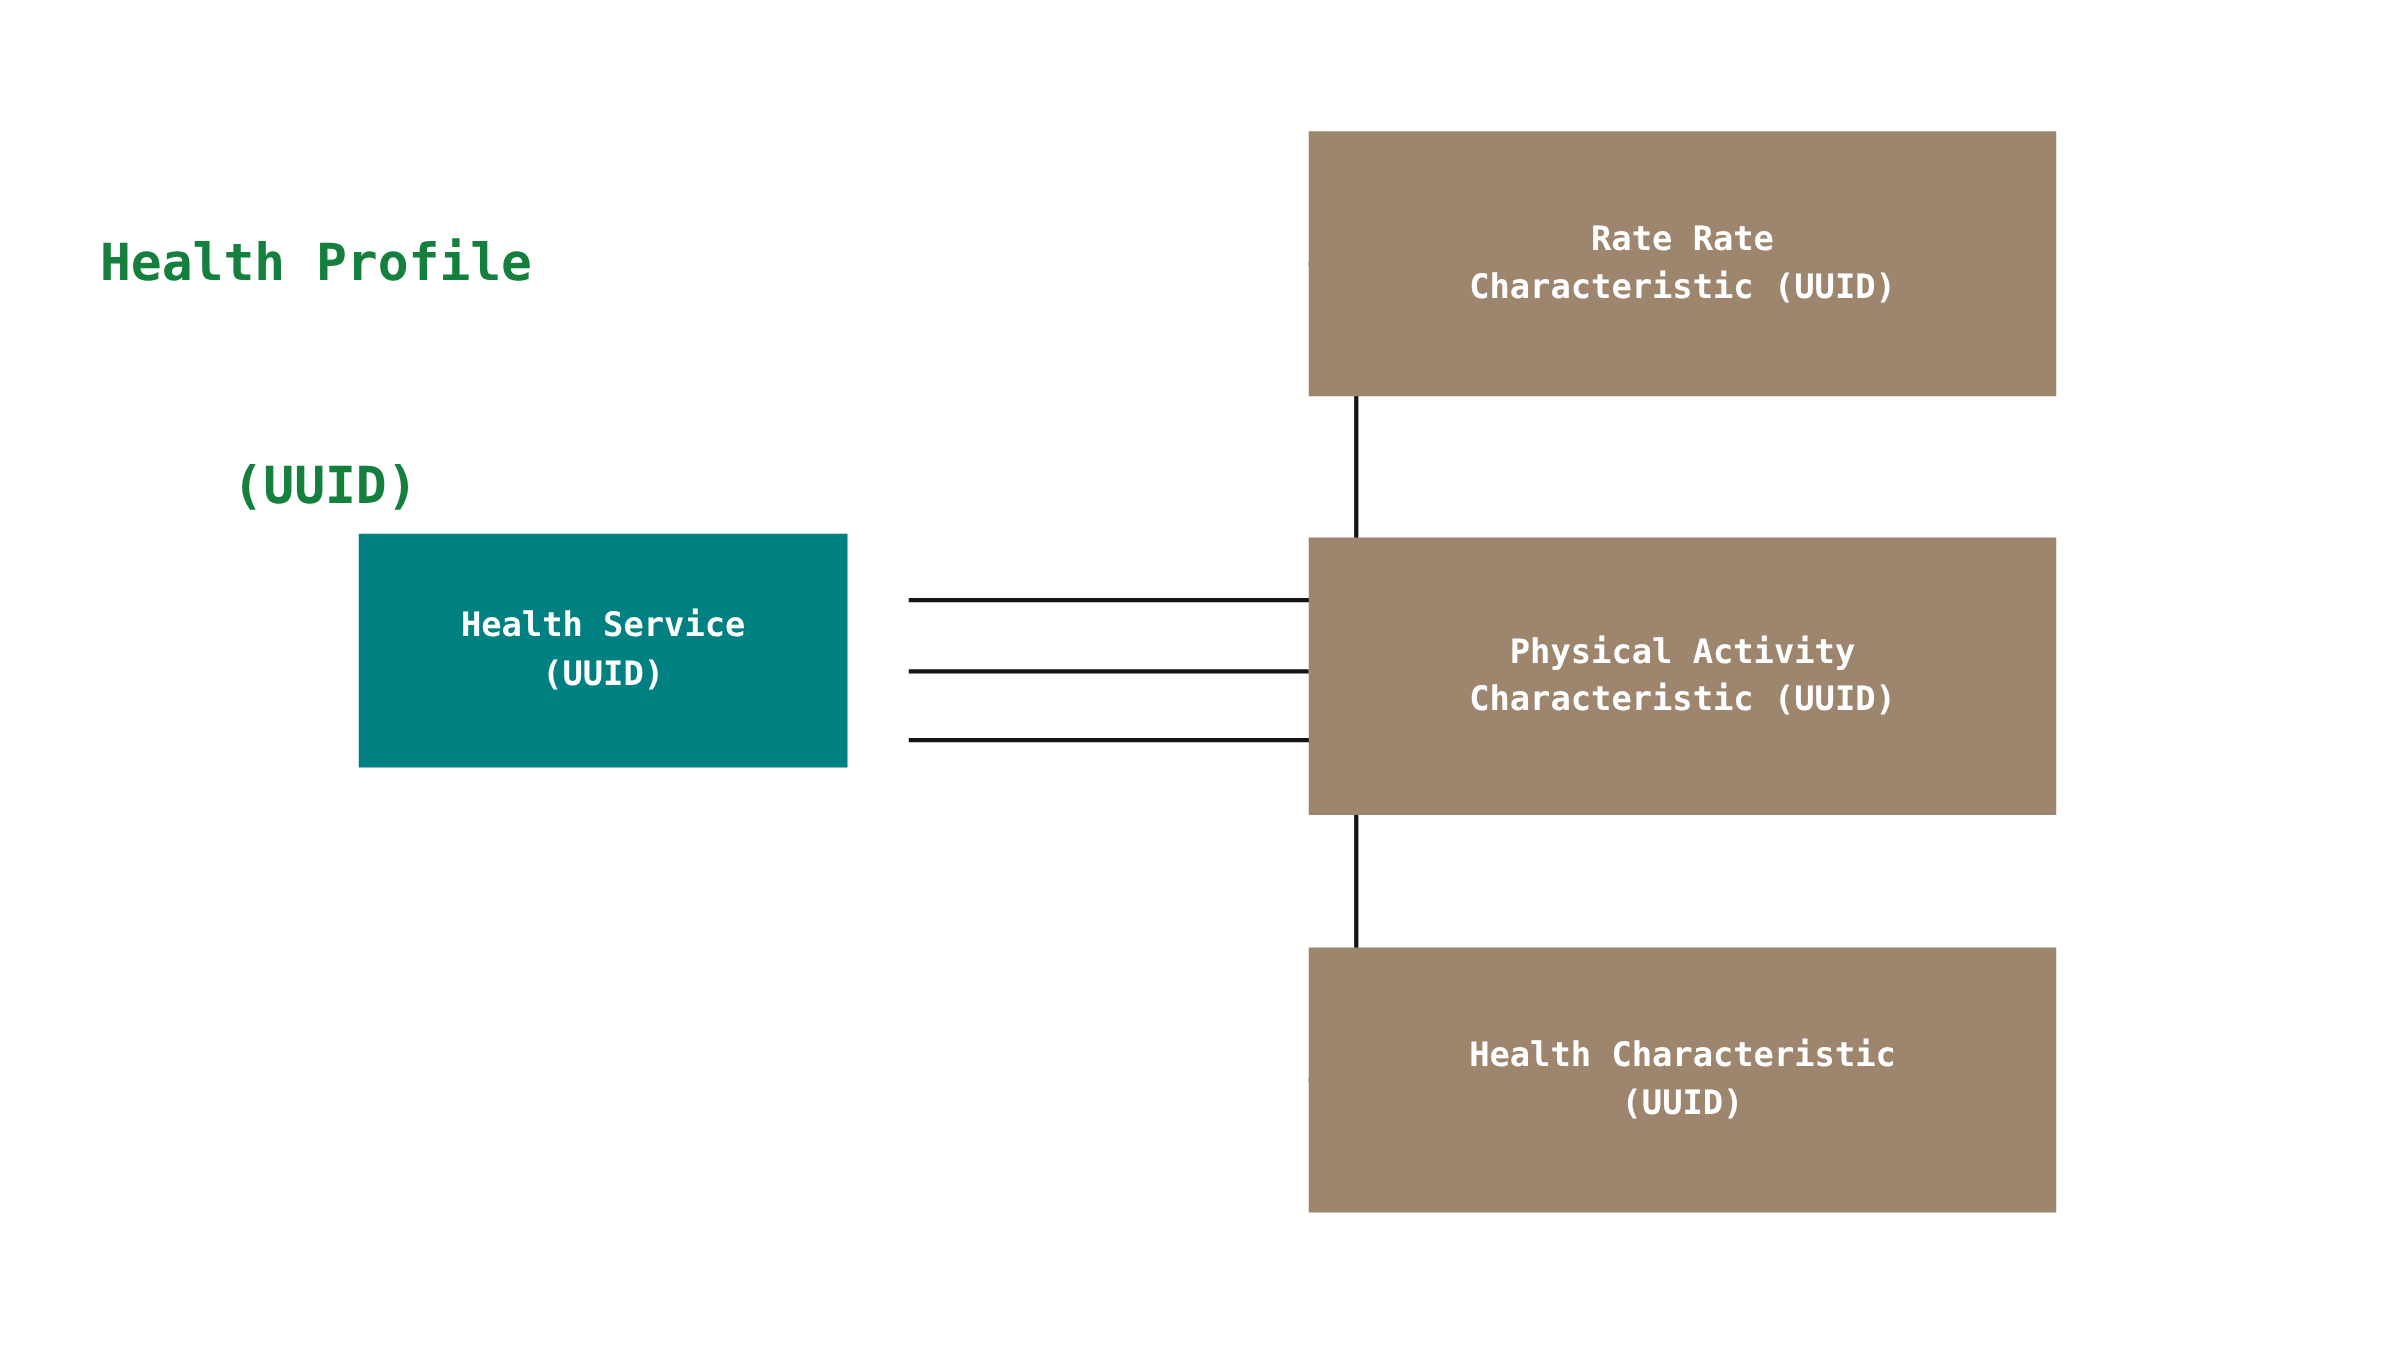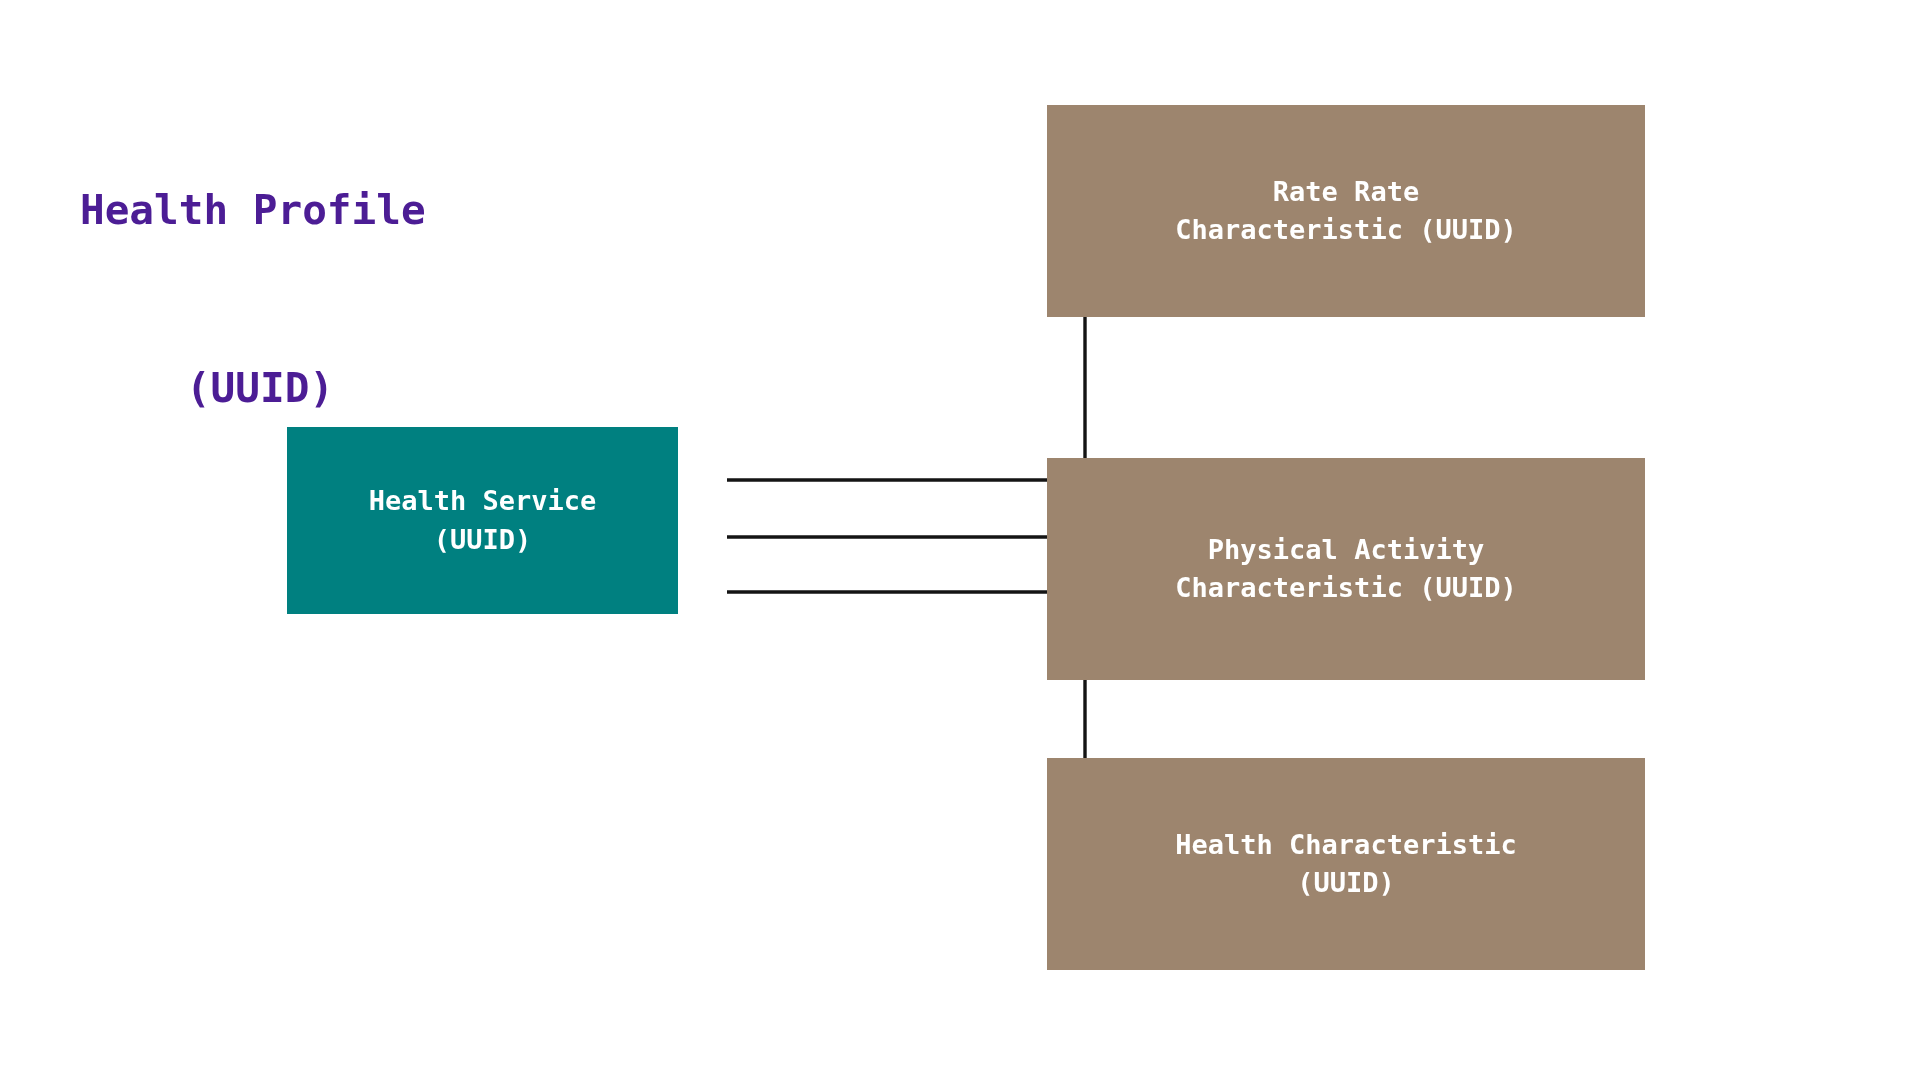--- a/index.html
+++ b/index.html
@@ -24,21 +24,21 @@
   
   .diagram-title {
     position: absolute;
     left: 80px;
     top: 62px;
     width: 420px;
     font-family: "DejaVu Sans Mono", "Liberation Mono", monospace;
     font-weight: bold;
     font-size: 41px;
     line-height: 1.45;
-    color: #4c1d95;
+    color: #15803d;
     letter-spacing: 0px;
     white-space: pre;
   }
   .diagram-title .title-line-1 {
     display: block;
     text-align: left;
   }
   .diagram-title .title-line-2 {
     display: block;
     text-align: center;
@@ -88,21 +88,21 @@
     font-size: 27px;
   }
 
   .node-char {
     left: 1047px;
     width: 598px;
     background: #9D856E;
     font-size: 27px;
   }
   .node-heart  { top:  105px; height: 212px; }
-  .node-activity { top: 430px; height: 222px; margin-top: 28px; }
+  .node-activity { top: 430px; height: 222px; }
   .node-sleep  { top:  758px; height: 212px; }
 </style>
 </head>
 <body>
 
 <div id="canvas">
 
   <div class="diagram-title">
     <span class="title-line-1">Health Profile</span>
     <span class="title-line-2">(UUID)</span>

